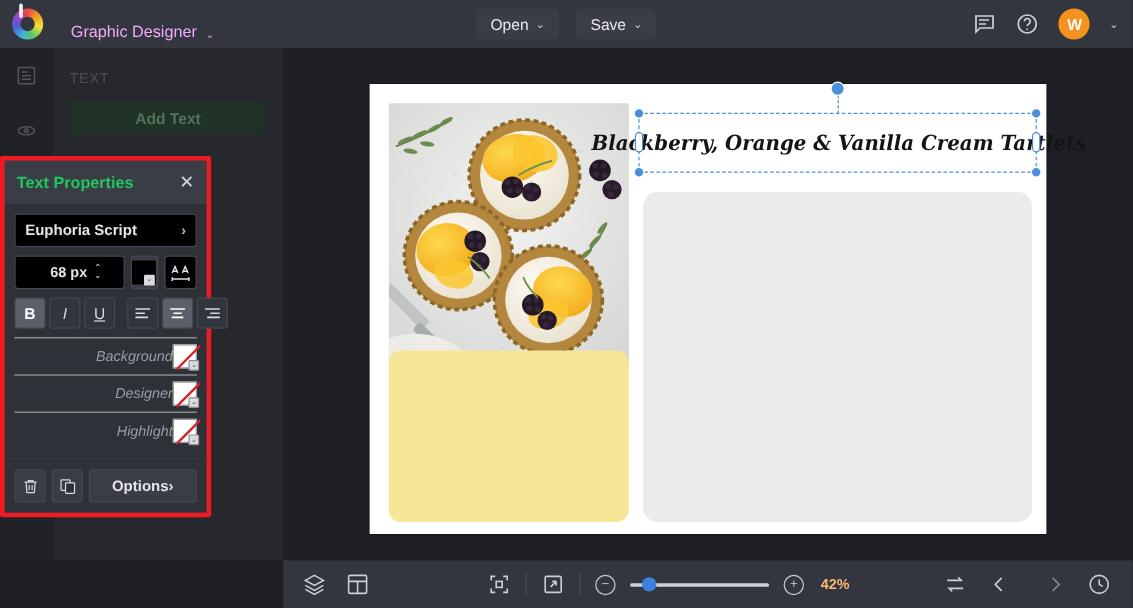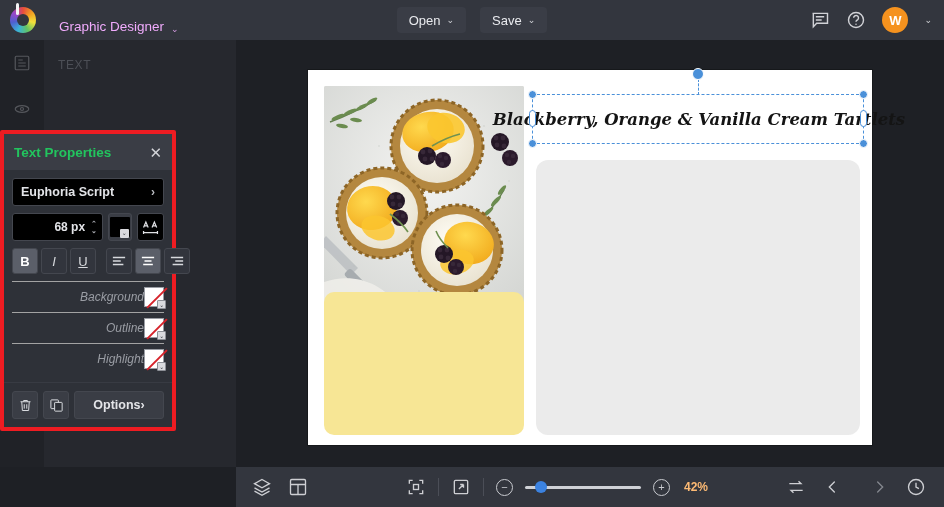--- a/index.html
+++ b/index.html
@@ -89,21 +89,21 @@
   .tp-close{font-size:15px;color:#d2d4d8;cursor:pointer;line-height:1;}
   .tp-body{background:#2e3138;padding:8px;}
   .row{display:flex;gap:5px;margin-bottom:7px;}
   .ctl{
     background:#000000;border:1px solid #44474f;border-radius:3px;
     display:flex;align-items:center;height:28px;color:#e3e4e8;font-size:12.5px;
     cursor:pointer;
   }
   .font-sel{flex:1;justify-content:space-between;padding:0 8px;font-weight:bold;font-size:12.5px;}
   .font-sel .chev{color:#b9bbc1;font-size:12px;}
-  .size-box{width:99px;justify-content:flex-end;padding:0 5px 0 8px;gap:6px;font-weight:bold;font-size:12px;}
+  .size-box{width:99px;justify-content:flex-end;padding:0 18px 0 8px;gap:6px;font-weight:bold;font-size:12px;}
   .spin{display:flex;flex-direction:column;gap:1px;color:#a9abb2;font-size:7px;line-height:6px;}
   .swatch{
     width:26px;height:28px;border:1px solid #44474f;border-radius:3px;background:#3a3d45;
     position:relative;cursor:pointer;display:flex;align-items:center;justify-content:center;
   }
   .swatch i{display:block;width:20px;height:20px;background:#000;border-radius:1px;}
   .sw-drop{
     position:absolute;right:2px;bottom:2px;width:9px;height:9px;background:#d9dade;
     border-radius:1px;color:#3a3d45;font-size:6px;line-height:9px;text-align:center;
   }
@@ -268,20 +268,21 @@
   <div class="railicon">
     <svg width="18" height="18" viewBox="0 0 24 24" fill="none" stroke="#cdcfd4" stroke-width="1.6">
       <ellipse cx="12" cy="12" rx="9" ry="4.5"></ellipse>
         <circle cx="12" cy="12" r="2"></circle>
     </svg>
   </div>
 </div>
 
 <div class="leftpanel">
   <div class="panel-kicker">TEXT</div>
+  <div class="addtext">Add Text</div>
 </div>
 
 <div class="tp-wrap">
   <div class="tp-head">
     <span class="tp-title">Text Properties</span>
     <span class="tp-close">✕</span>
   </div>
 
   <div class="tp-body">
 
@@ -345,21 +346,21 @@
       </div>
     </div>
 
     <div class="prop-row">
       <span class="prop-label">Background</span>
       <span class="none-sw">
         <span class="sw-drop">⌄</span>
       </span>
     </div>
     <div class="prop-row">
-      <span class="prop-label">Outline</span>
+      <span class="prop-label">Designer</span>
       <span class="none-sw">
         <span class="sw-drop">⌄</span>
       </span>
     </div>
     <div class="prop-row">
       <span class="prop-label">Highlight</span>
       <span class="none-sw">
         <span class="sw-drop">⌄</span>
       </span>
     </div>

